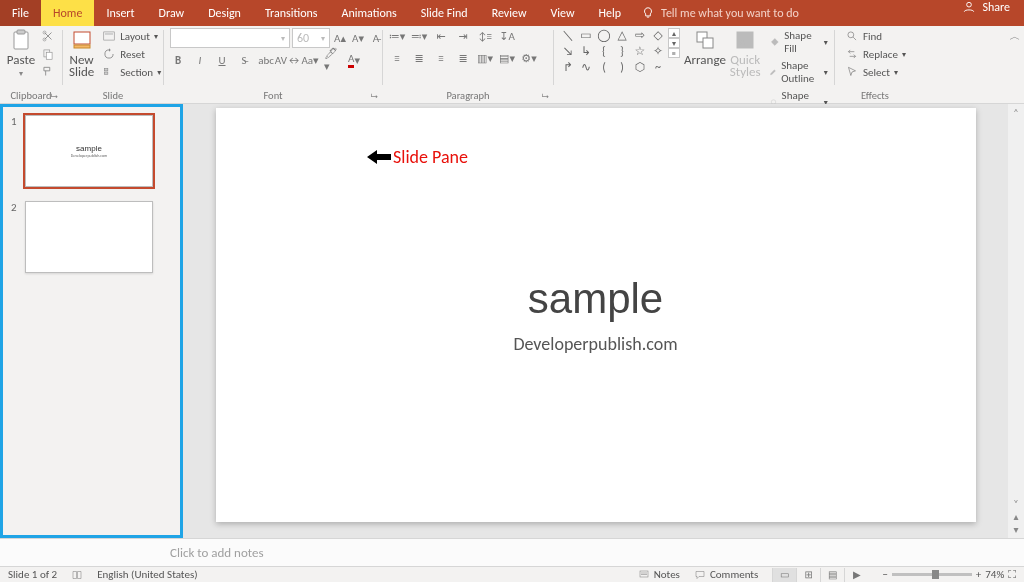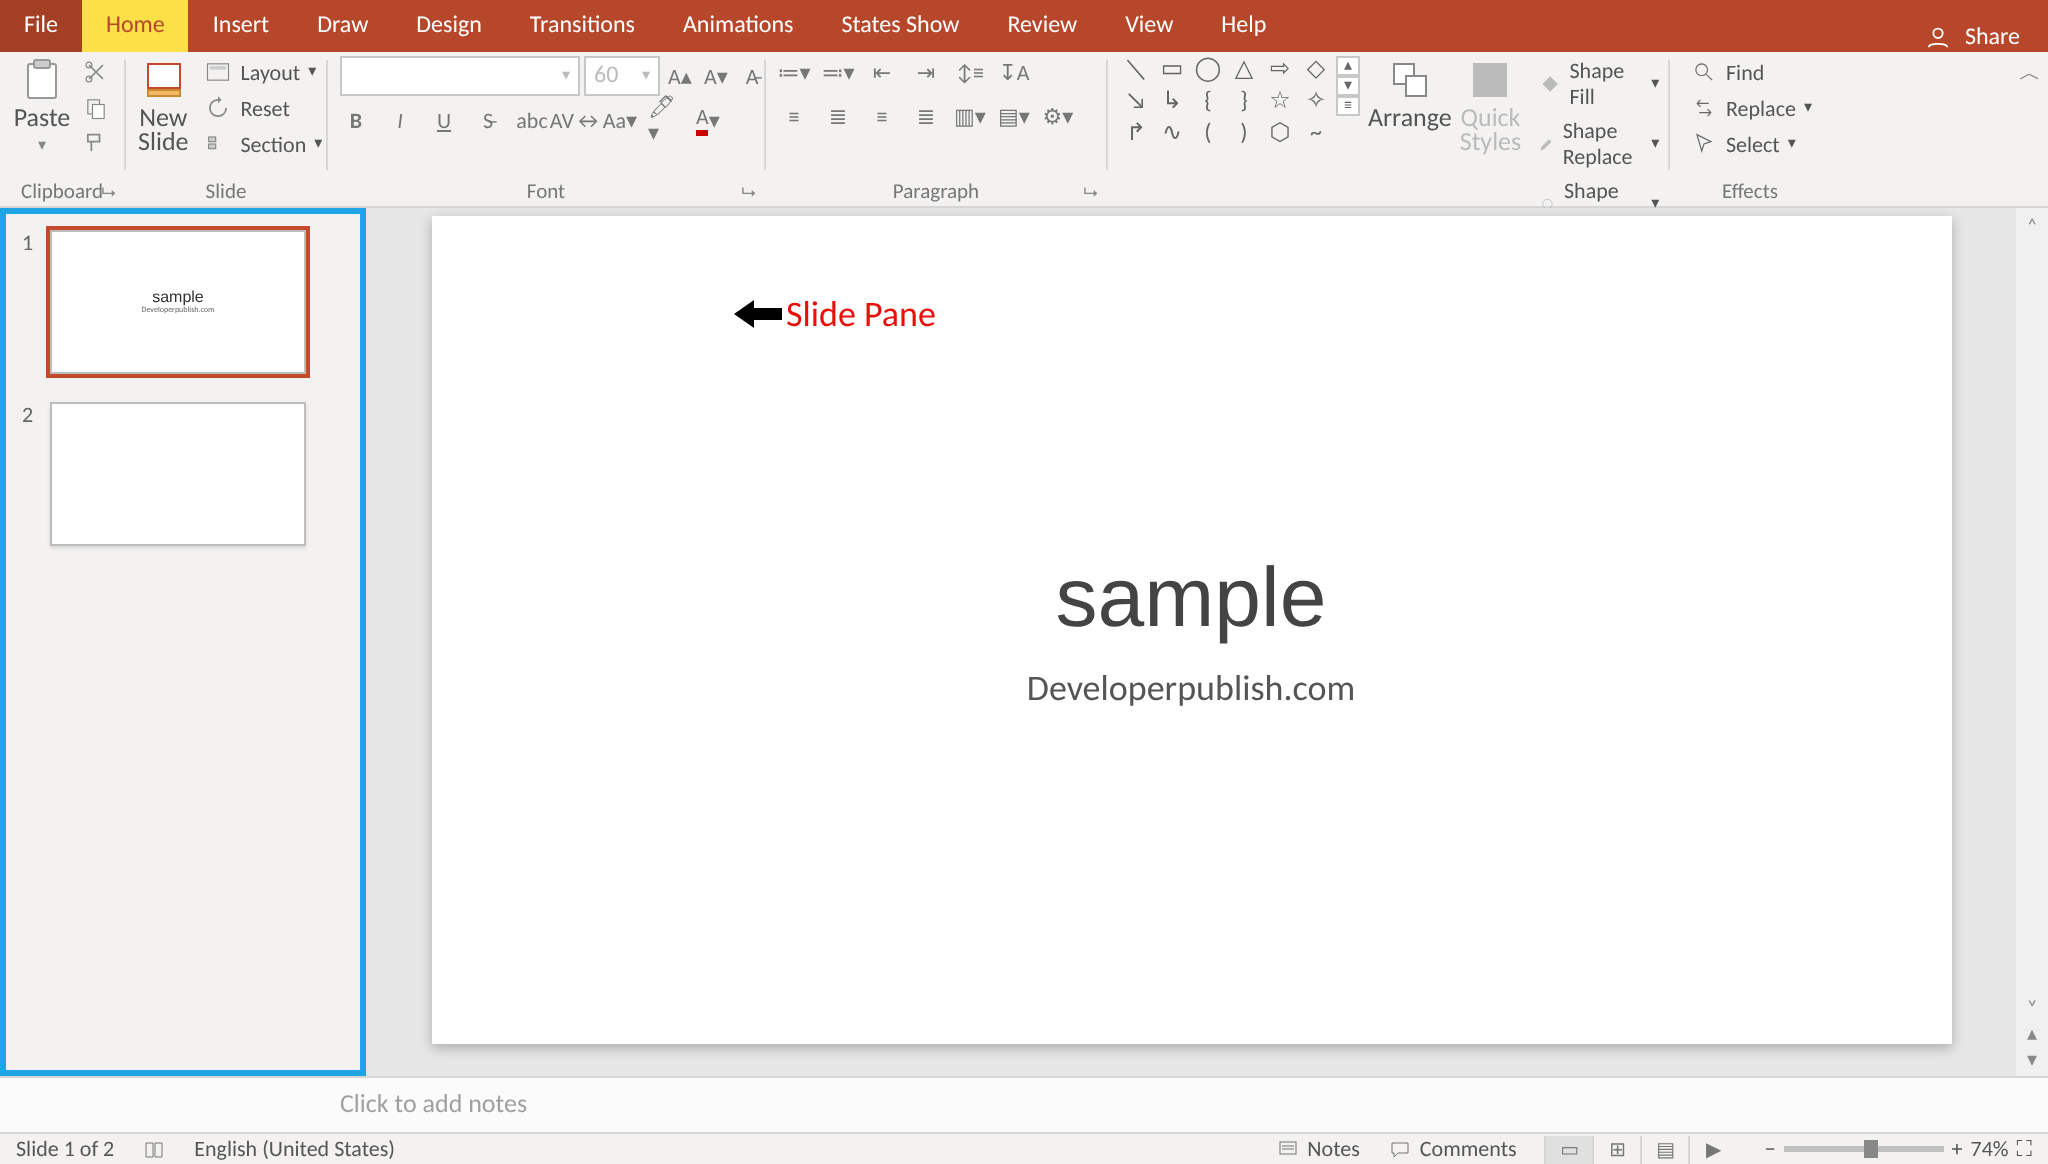--- a/index.html
+++ b/index.html
@@ -25,21 +25,21 @@
   }
   .ribbon-tabs .tab.file {
     background: #a33f25;
   }
   .ribbon-tabs .spacer { flex: 1; }
   .ribbon-tabs .tell-me {
     display:flex; align-items:center; gap:6px;
     color:#f3d1c7; font-size:12px; padding:0 8px;
   }
   .ribbon-tabs .share {
-    display:flex; align-items:flex-end; gap:6px;
+    display:flex; align-items:flex-start; gap:6px;
     padding:0 14px; cursor:pointer;
   }
   .bulb-icon { width:14px; height:14px; }
 
   
   .ribbon {
     background:#f3f2f1;
     border-bottom:1px solid #d6d6d6;
     height:78px;
     display:flex;
@@ -233,24 +233,30 @@
 <body>
 
 <div class="ribbon-tabs">
   <div class="tab file">File</div>
   <div class="tab active">Home</div>
   <div class="tab">Insert</div>
   <div class="tab">Draw</div>
   <div class="tab">Design</div>
   <div class="tab">Transitions</div>
   <div class="tab">Animations</div>
-  <div class="tab">States Show</div>
+  <div class="tab">Slide Find</div>
   <div class="tab">Review</div>
   <div class="tab">View</div>
   <div class="tab">Help</div>
+  <div class="tell-me">
+    <svg class="bulb-icon" viewBox="0 0 24 24">
+        <path fill="none" stroke="#fff" stroke-width="1.6" d="M12 3a6 6 0 0 0-4 10.5V17h8v-3.5A6 6 0 0 0 12 3zm-2 16h4"></path>
+      </svg>
+    <span>Tell me what you want to do</span>
+  </div>
   <div class="spacer"></div>
   <div class="share">
     <svg width="14" height="14" viewBox="0 0 24 24">
         <circle cx="12" cy="8" r="4" fill="none" stroke="#fff" stroke-width="1.6"></circle>
         <path d="M4 20c0-4 16-4 16 0" fill="none" stroke="#fff" stroke-width="1.6"></path>
       </svg>
     <span>Share</span>
   </div>
 </div>
 
@@ -456,21 +462,21 @@
             <svg viewBox="0 0 24 24">
               <path d="M5 12l7-7 7 7-7 7z" fill="none" stroke="#bbb"></path>
             </svg>
             <span>Shape Fill</span> 
             <span style="font-size:8px">▾</span>
           </div>
         <div class="minibtn">
             <svg viewBox="0 0 24 24">
               <path d="M4 20l4-1 10-10-3-3L5 16z" fill="none" stroke="#bbb"></path>
             </svg>
-            <span>Shape Replace</span> 
+            <span>Shape Outline</span> 
             <span style="font-size:8px">▾</span>
           </div>
         <div class="minibtn">
             <svg viewBox="0 0 24 24">
               <circle cx="12" cy="12" r="6" fill="none" stroke="#bbb"></circle>
             </svg>
             <span>Shape Effects</span> 
             <span style="font-size:8px">▾</span>
           </div>
       </div>

